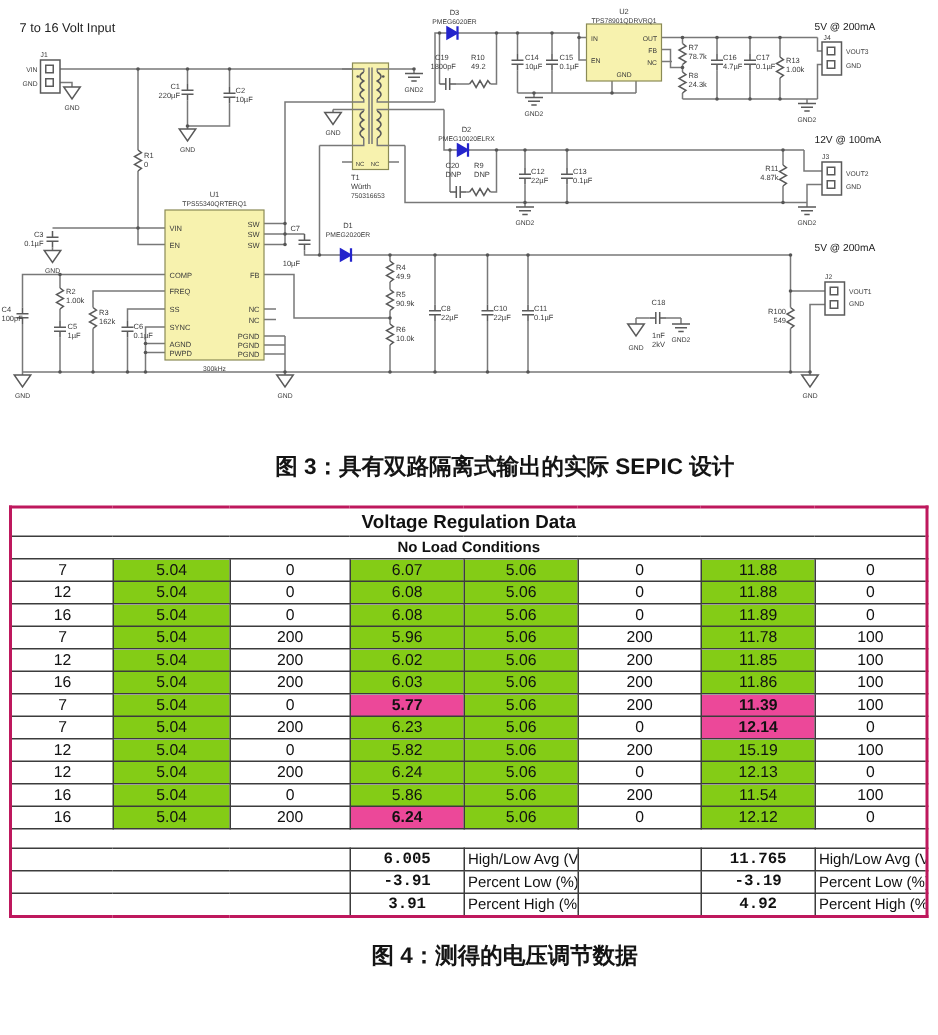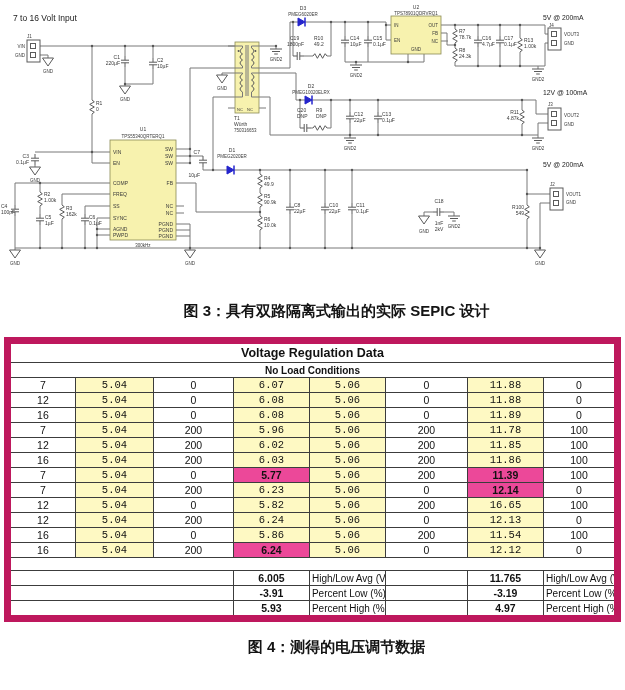--- a/index.html
+++ b/index.html
@@ -9,28 +9,28 @@
   .t4{font-size:4px;} .t45{font-size:4.5px;} .t7{font-size:6.8px;fill:#222;} .t8{font-size:8.5px;fill:#222;}
   .tm{text-anchor:middle;} .te{text-anchor:end;}
   .w{stroke:#787878;stroke-width:1;fill:none;}
   .sym{stroke:#5a5a5a;stroke-width:1;fill:none;}
   .ic{fill:#f7f2ae;stroke:#8a8a55;stroke-width:0.8;}
   .dio{fill:#2424cc;stroke:#2424cc;}
   .dot{fill:#555;}
   .gf{fill:#fff;stroke:#5a5a5a;stroke-width:1;}
   .caption{ text-align:center;font-size:15px;font-weight:bold;color:#141414;margin:10px 0 16px 0;padding-left:48px;}
   .caption2{margin:16px 0 0 0;}
-  .vtable{border-collapse:collapse;table-layout:fixed;width:610px;margin:6px auto 0 auto;border:7px solid #be185d;}
+  .vtable{border-collapse:collapse;table-layout:fixed;width:610px;margin:6px auto 0 auto;border:2px solid #be185d;}
   .vtable td,.vtable th{border:1px solid #3c3c3c;text-align:center;font-size:10.5px;padding:0 2px;height:14px;color:#111;overflow:hidden;white-space:nowrap;}
   .vtable tr.title th{font-size:12.5px;font-weight:bold;height:18px;}
   .vtable tr.cols th{font-weight:bold;font-size:9.5px;}
   .vtable tr.sec td{font-weight:bold;font-size:10px;}
-  .t{background:#fef9c3;font-family:Liberation Mono, monospace;}
+  .t{background:#84cc16;}
   .y{background:#ec4899;font-weight:bold;}
-  .sum .sv{font-weight:bold;}
+  .sum .sv{font-weight:bold;font-family:Liberation Mono, monospace;}
   .sum .sl{font-size:10px;}
   .nob{border:none;}
   .spacer td{height:12px;}
 </style>
 </head>
 <body>
 
 <div class="schwrap">
 <svg width="625" height="292" viewBox="0 0 625 292">
   <defs>
@@ -446,21 +446,21 @@
         <td class="y">12.14</td>
         <td>0</td>
       </tr>
   <tr>
         <td>12</td>
         <td class="t">5.04</td>
         <td>0</td>
         <td class="t">5.82</td>
         <td class="t">5.06</td>
         <td>200</td>
-        <td class="t">16.65</td>
+        <td class="t">15.19</td>
         <td>100</td>
       </tr>
   <tr>
         <td>12</td>
         <td class="t">5.04</td>
         <td>200</td>
         <td class="t">6.24</td>
         <td class="t">5.06</td>
         <td>0</td>
         <td class="t">12.13</td>
@@ -500,22 +500,22 @@
   <tr class="sum">
         <td class="nob" colspan="3"></td>
         <td class="sv">-3.91</td>
         <td class="sl">Percent Low (%)</td>
         <td class="nob"></td>
         <td class="sv">-3.19</td>
         <td class="sl">Percent Low (%)</td>
       </tr>
   <tr class="sum">
         <td class="nob" colspan="3"></td>
-        <td class="sv">5.93</td>
+        <td class="sv">3.91</td>
         <td class="sl">Percent High (%)</td>
         <td class="nob"></td>
-        <td class="sv">4.97</td>
+        <td class="sv">4.92</td>
         <td class="sl">Percent High (%)</td>
       </tr>
   </tbody>
 </table>
 
 <div class="caption caption2">图 4：测得的电压调节数据</div>
 
 </body></html>

